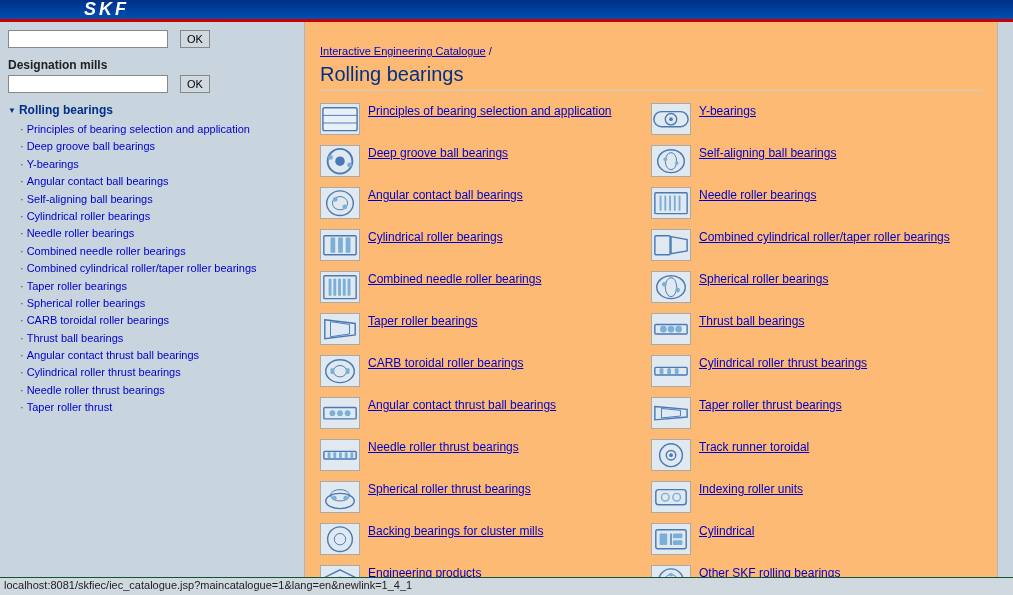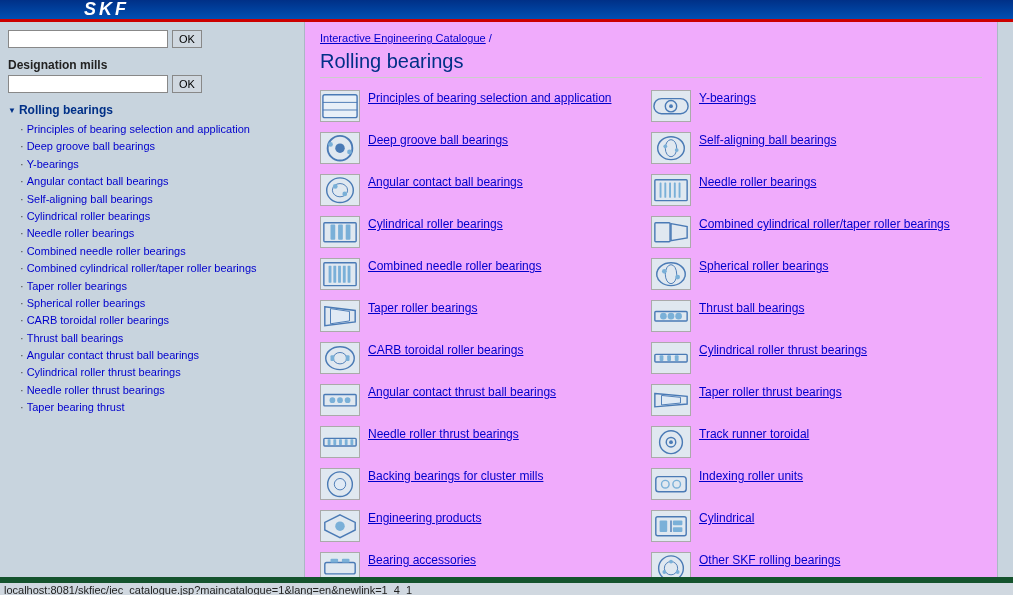--- a/index.html
+++ b/index.html
@@ -26,21 +26,21 @@
       width: 305px;
       background: #c8d4de;
       padding: 8px;
       overflow-y: auto;
       flex-shrink: 0;
       border-right: 1px solid #aab8c4;
     }
 
     .search-section { margin-bottom: 10px; }
     .search-label { font-size: 12px; font-weight: bold; color: #222; margin-bottom: 3px; display: block; }
-    .search-row { display: flex; align-items: flex-start; gap: 4px; margin-bottom: 4px; }
+    .search-row { display: flex; align-items: flex-start; gap: 12px; margin-bottom: 4px; }
     .search-input {
       border: 1px solid #888;
       background: white;
       height: 18px;
       width: 160px;
       font-size: 11px;
       padding: 1px 3px;
     }
     .ok-btn {
       background: #d0d8e0;
@@ -85,23 +85,23 @@
     }
     .sidebar-item::before {
       content: "·";
       margin-right: 3px;
       color: #444;
     }
 
     
     #content {
       flex: 1;
-      background: #f0abfc;
+      background: #fdba74;
       overflow-y: auto;
-      padding: 10px 15px;
+      padding: 23px 15px;
     }
 
     .breadcrumb {
       font-size: 11px;
       color: #0000cc;
       margin-bottom: 6px;
     }
     .breadcrumb a { color: #0000cc; text-decoration: underline; cursor: pointer; }
 
     .page-title {
@@ -156,21 +156,21 @@
       border-left: 1px solid #aab8c4;
     }
 
     
     #statusbar {
       position: fixed;
       bottom: 0;
       left: 0;
       width: 1013px;
       background: #d0d8e0;
-      border-top: 6px solid #14532d;
+      border-top: 1px solid #14532d;
       font-size: 11px;
       color: #222;
       padding: 1px 4px;
       height: 18px;
     }
 
   </style>
 </head>
 <body>
 
@@ -209,21 +209,21 @@
         <a class="sidebar-item">Needle roller bearings</a>
         <a class="sidebar-item">Combined needle roller bearings</a>
         <a class="sidebar-item">Combined cylindrical roller/taper roller bearings</a>
         <a class="sidebar-item">Taper roller bearings</a>
         <a class="sidebar-item">Spherical roller bearings</a>
         <a class="sidebar-item">CARB toroidal roller bearings</a>
         <a class="sidebar-item">Thrust ball bearings</a>
         <a class="sidebar-item">Angular contact thrust ball bearings</a>
         <a class="sidebar-item">Cylindrical roller thrust bearings</a>
         <a class="sidebar-item">Needle roller thrust bearings</a>
-        <a class="sidebar-item">Taper bearing thrust</a>
+        <a class="sidebar-item">Taper roller thrust</a>
       </div>
   </div>
 
   <div id="content">
     <div class="breadcrumb">
       <a>Interactive Engineering Catalogue</a>
       <span> /</span>
     </div>
     <h1 class="page-title">Rolling bearings</h1>
 
@@ -325,20 +325,31 @@
                 <rect x="19" y="13" width="3" height="6" rx="0.5" fill="#7ab0d8"></rect>
                 <rect x="25" y="13" width="3" height="6" rx="0.5" fill="#7ab0d8"></rect>
                 <rect x="31" y="13" width="3" height="6" rx="0.5" fill="#7ab0d8"></rect>
               </svg>
             </div>
             <a class="bearing-link">Needle roller thrust bearings</a>
           </div>
           <div class="bearing-item">
             <div class="bearing-icon">
               <svg viewBox="0 0 40 32" xmlns="http://www.w3.org/2000/svg">
+                <ellipse cx="20" cy="20" rx="15" ry="8" fill="none" stroke="#4a7ab5" stroke-width="1.5"></ellipse>
+                <ellipse cx="20" cy="14" rx="10" ry="6" fill="none" stroke="#4a7ab5" stroke-width="1"></ellipse>
+                <circle cx="14" cy="17" r="2.5" fill="#7ab0d8"></circle>
+                <circle cx="26" cy="17" r="2.5" fill="#7ab0d8"></circle>
+              </svg>
+            </div>
+            <a class="bearing-link">Spherical roller thrust bearings</a>
+          </div>
+          <div class="bearing-item">
+            <div class="bearing-icon">
+              <svg viewBox="0 0 40 32" xmlns="http://www.w3.org/2000/svg">
                 <circle cx="20" cy="16" rx="13" r="13" fill="none" stroke="#4a7ab5" stroke-width="1.5"></circle>
                 <circle cx="20" cy="16" r="6" fill="#e0eaf5" stroke="#4a7ab5" stroke-width="1"></circle>
               </svg>
             </div>
             <a class="bearing-link">Backing bearings for cluster mills</a>
           </div>
           <div class="bearing-item">
             <div class="bearing-icon">
               <svg viewBox="0 0 40 32" xmlns="http://www.w3.org/2000/svg">
                 <polygon points="20,4 36,12 36,20 20,28 4,20 4,12" fill="none" stroke="#4a7ab5" stroke-width="1.5"></polygon>

